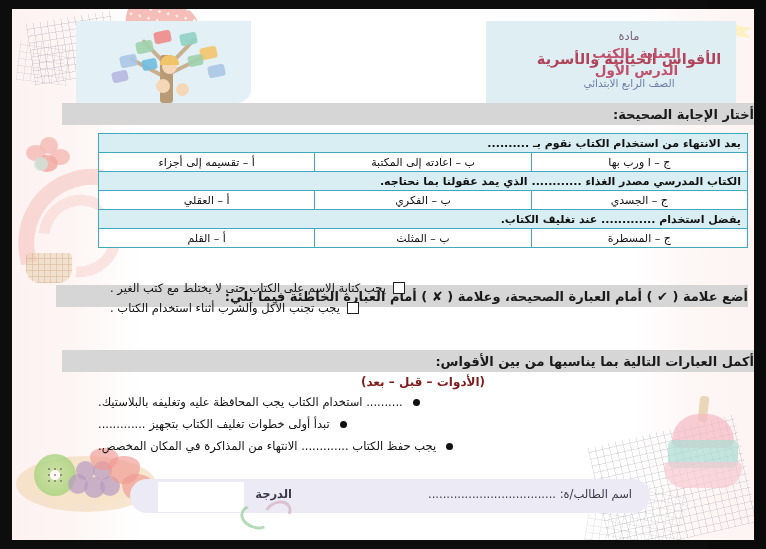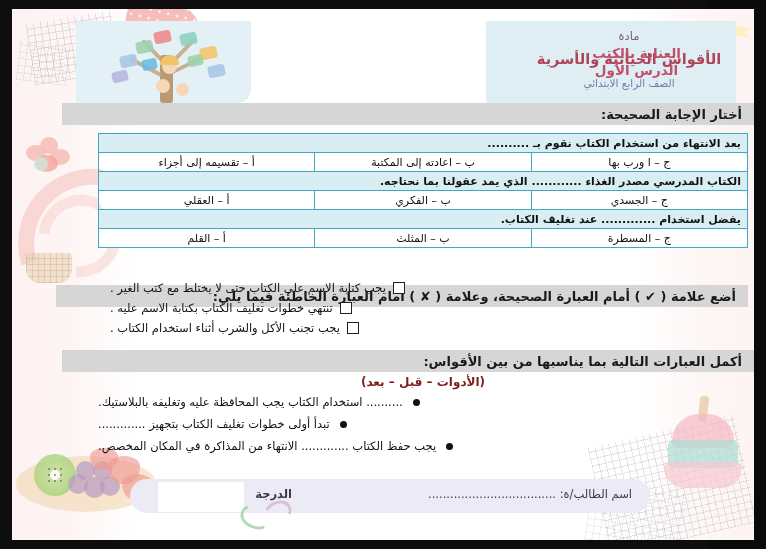--- a/index.html
+++ b/index.html
@@ -188,21 +188,21 @@
   }
   .branch{position:absolute;background:#c2a077;height:4px;border-radius:2px;opacity:.8;}
   .leaf{position:absolute;border-radius:3px;opacity:.9;transform:rotate(-12deg);}
   .kid{position:absolute;border-radius:50%;}
 
   
   .band{
     position:absolute;height:22px;background:#d6d6d6;
     color:#1a1a1a;font-size:13px;font-weight:bold;
     display:flex;align-items:center;justify-content:flex-start;
-    padding-right:12px;box-sizing:border-box;
+    box-sizing:border-box;
   }
   .band-1{left:50px;top:94px;width:692px;}
   .band-2{left:44px;top:246px;width:692px;margin-top:30px;}
   .band-3{left:50px;top:341px;width:692px;}
 
   
   .mcq{
     position:absolute;left:86px;top:124px;width:650px;
     border-collapse:collapse;table-layout:fixed;
   }
@@ -411,26 +411,20 @@
     <div class="tf-list">
       <div class="tf-row">
         <div class="tf-inner">
           <span class="box"></span>
           <span>يجب كتابة الاسم على الكتاب حتى لا يختلط مع كتب الغير .</span>
         </div>
       </div>
       <div class="tf-row">
         <div class="tf-inner">
           <span class="box"></span>
-          <span>تنتهي خطوات تغليف الكتاب بكتابة الاسم عليه .</span>
-        </div>
-      </div>
-      <div class="tf-row">
-        <div class="tf-inner">
-          <span class="box"></span>
           <span>يجب تجنب الأكل والشرب أثناء استخدام الكتاب .</span>
         </div>
       </div>
     </div>
 
     <div class="band band-3">أكمل العبارات التالية بما يناسبها من بين الأقواس:</div>
 
     <div class="choices">(الأدوات – قبل – بعد)</div>
 
     <div class="fill-list">

